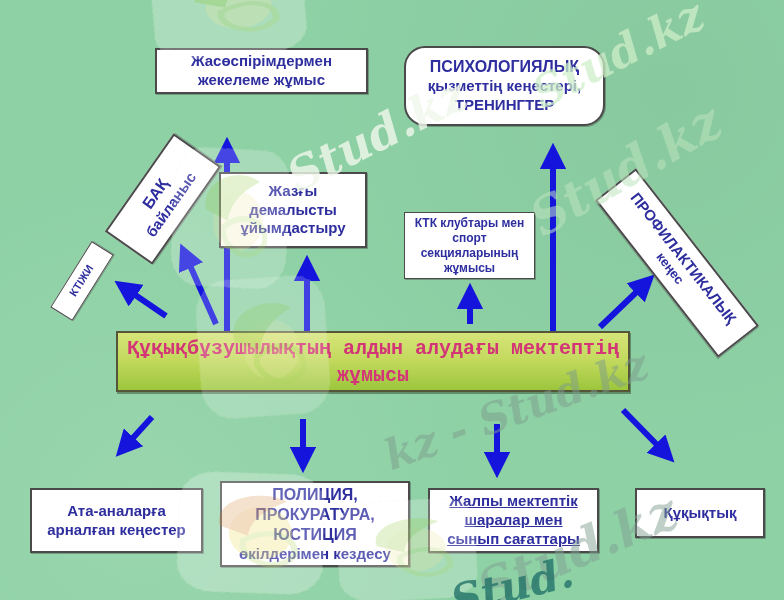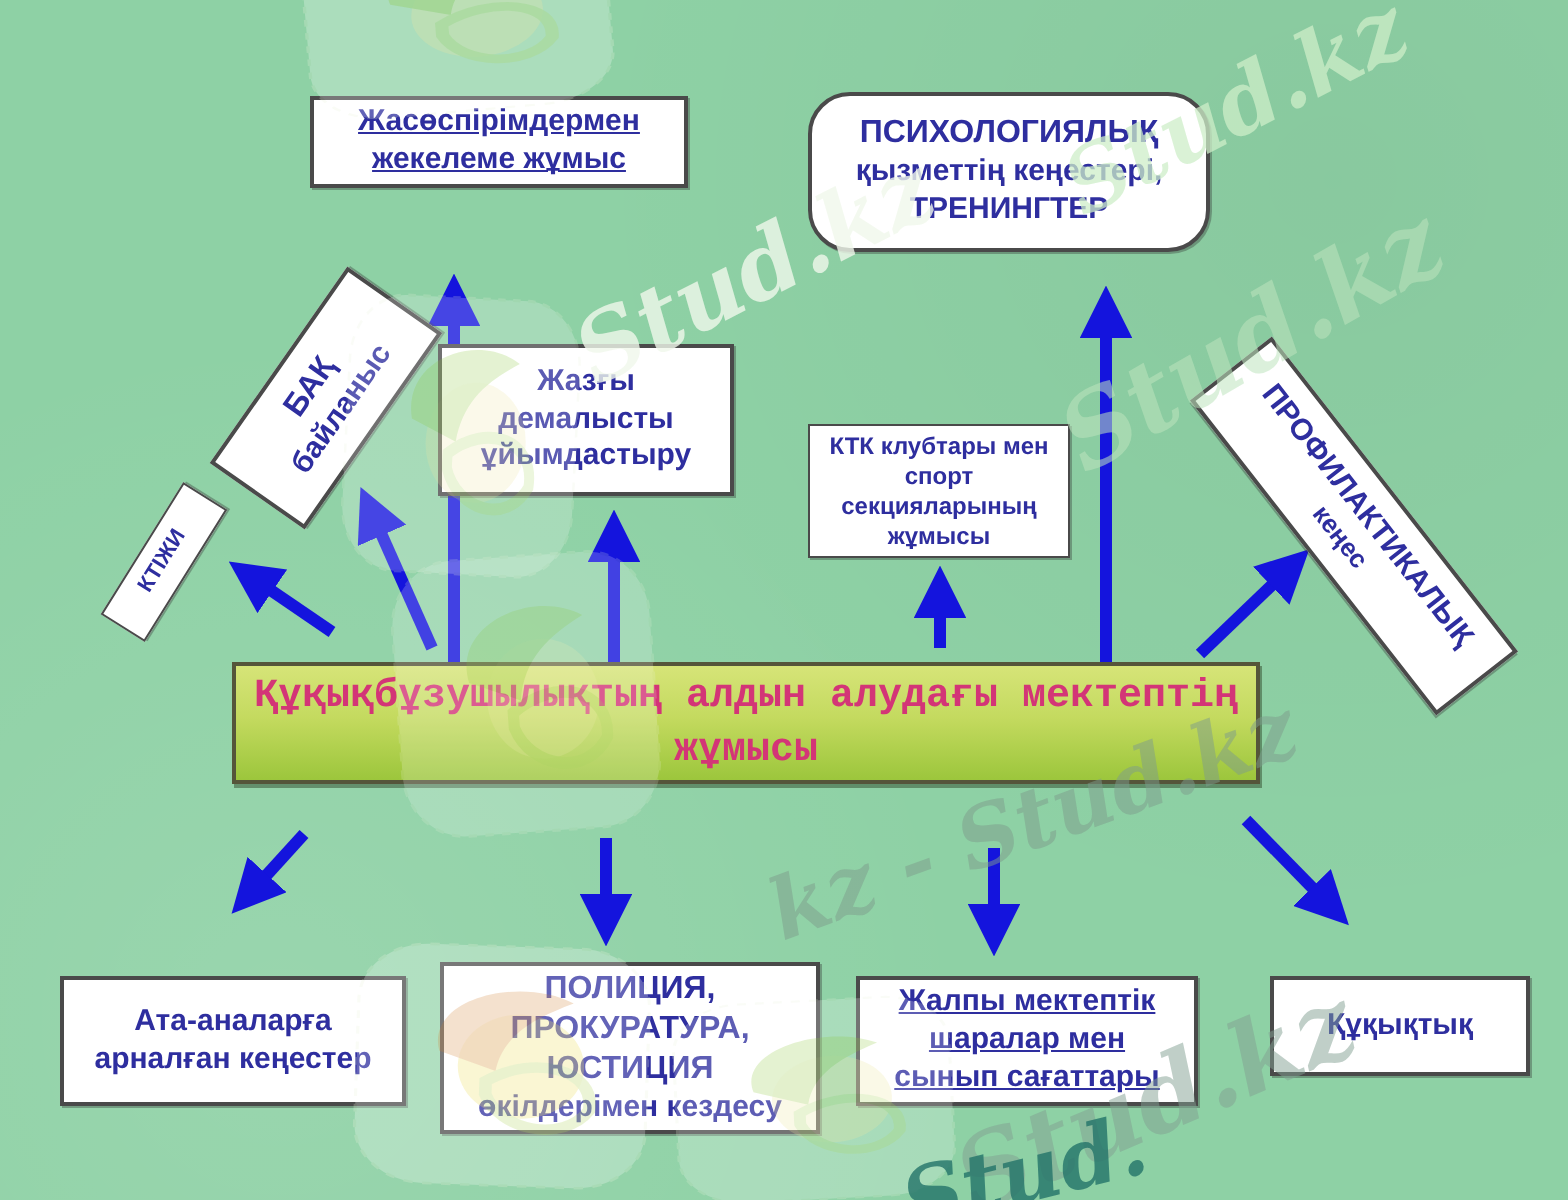--- a/index.html
+++ b/index.html
@@ -68,21 +68,21 @@
       <line x1="497" y1="424" x2="497" y2="469" marker-end="url(#ah)"></line>
       <line x1="623" y1="410" x2="668" y2="456" marker-end="url(#ah)"></line>
     </g>
   </svg>
 
   <div class="center-box">
     <span class="ln">Құқықбұзушылықтың алдын алудағы мектептің</span>
     <span class="ln">жұмысы</span>
   </div>
 
-  <div class="node fs15" style="left:155px; top:48px; width:189px; height:46px;text-decoration:underline;">
+  <div class="node fs15" style="left:155px; top:48px; width:213px; height:46px;">
     <span class="ln">Жасөспірімдермен</span>
     <span class="ln">жекелеме жұмыс</span>
   </div>
 
   <div class="node" style="left:404px; top:46px; width:201px; height:80px;border-radius:21px;">
     <span class="ln fs16">ПСИХОЛОГИЯЛЫҚ</span>
     <span class="ln fs15">қызметтің кеңестері,</span>
     <span class="ln fs15">ТРЕНИНГТЕР</span>
   </div>
 

